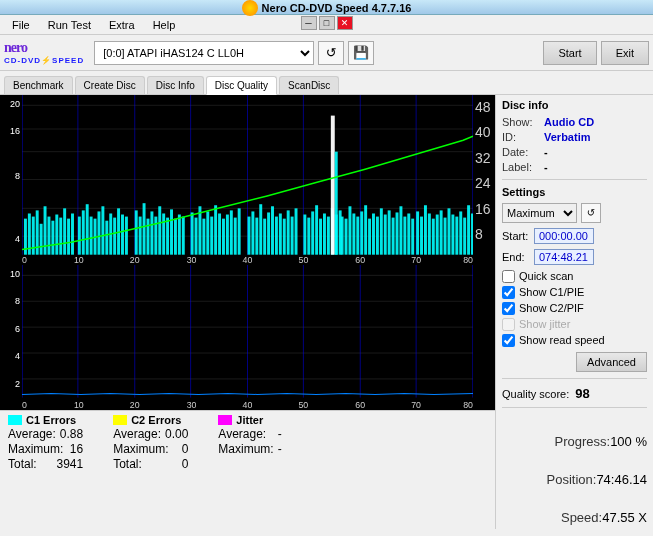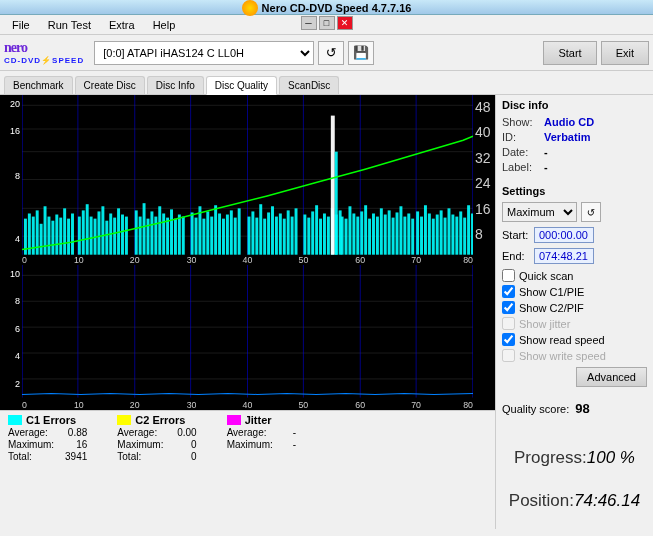--- a/index.html
+++ b/index.html
@@ -79,33 +79,33 @@
 
     .advanced-btn {
       background: linear-gradient(to bottom, #e8e8e8, #d0d0d0);
       border: 1px solid #aaa; padding: 3px 10px; cursor: pointer; font-size: 11px;
       align-self: flex-end; margin-top: 2px;
     }
 
     .quality-row { display: flex; align-items: center; gap: 6px; font-size: 11px; margin-top: 2px; }
     .quality-value { font-weight: bold; font-size: 13px; }
 
-    .stat-row { display: flex; justify-content: center; font-size: 17px; margin-top: 20px; }
+    .stat-row { display: flex; justify-content: flex-end; font-size: 13px; margin-top: 20px; }
     .stat-label { color: #333; }
-    .stat-value { color: #000; font-style: italic; }
+    .stat-value { color: #000; }
 
     
     .legend-area {
       background: #f0f0f0; border-top: 1px solid #ccc;
       padding: 3px 8px; display: flex; gap: 20px; align-items: flex-start;
     }
     .legend-item { display: flex; flex-direction: column; gap: 1px; }
     .legend-header { display: flex; align-items: center; gap: 4px; font-size: 11px; font-weight: bold; }
     .legend-color { width: 14px; height: 10px; }
-    .legend-stat-row { display: flex; justify-content: space-between; gap: 16px; font-size: 10px; }
+    .legend-stat-row { display: flex; justify-content: space-between; gap: 0; font-size: 12px; }
   </style>
 </head>
 <body>
 
 <div class="title-bar">
   <div class="title-bar-left">
     <div class="title-icon"></div>
     <span class="title-text">Nero CD-DVD Speed 4.7.7.16</span>
   </div>
   <div class="title-buttons">
@@ -475,24 +475,20 @@
       <span>Show C2/PIF</span>
     </div>
     <div class="checkbox-row cb-disabled">
       <input type="checkbox" disabled="" style="">
       <span>Show jitter</span>
     </div>
     <div class="checkbox-row">
       <input type="checkbox" checked="" style="">
       <span>Show read speed</span>
     </div>
-    <div class="checkbox-row cb-disabled">
-      <input type="checkbox" disabled="" style="">
-      <span>Show write speed</span>
-    </div>
 
     <div style="display:flex; justify-content:flex-end;">
       <button class="advanced-btn">Advanced</button>
     </div>
 
     <div class="divider"></div>
 
     <div class="quality-row">
       <span>Quality score:</span>
       <span class="quality-value">98</span>

